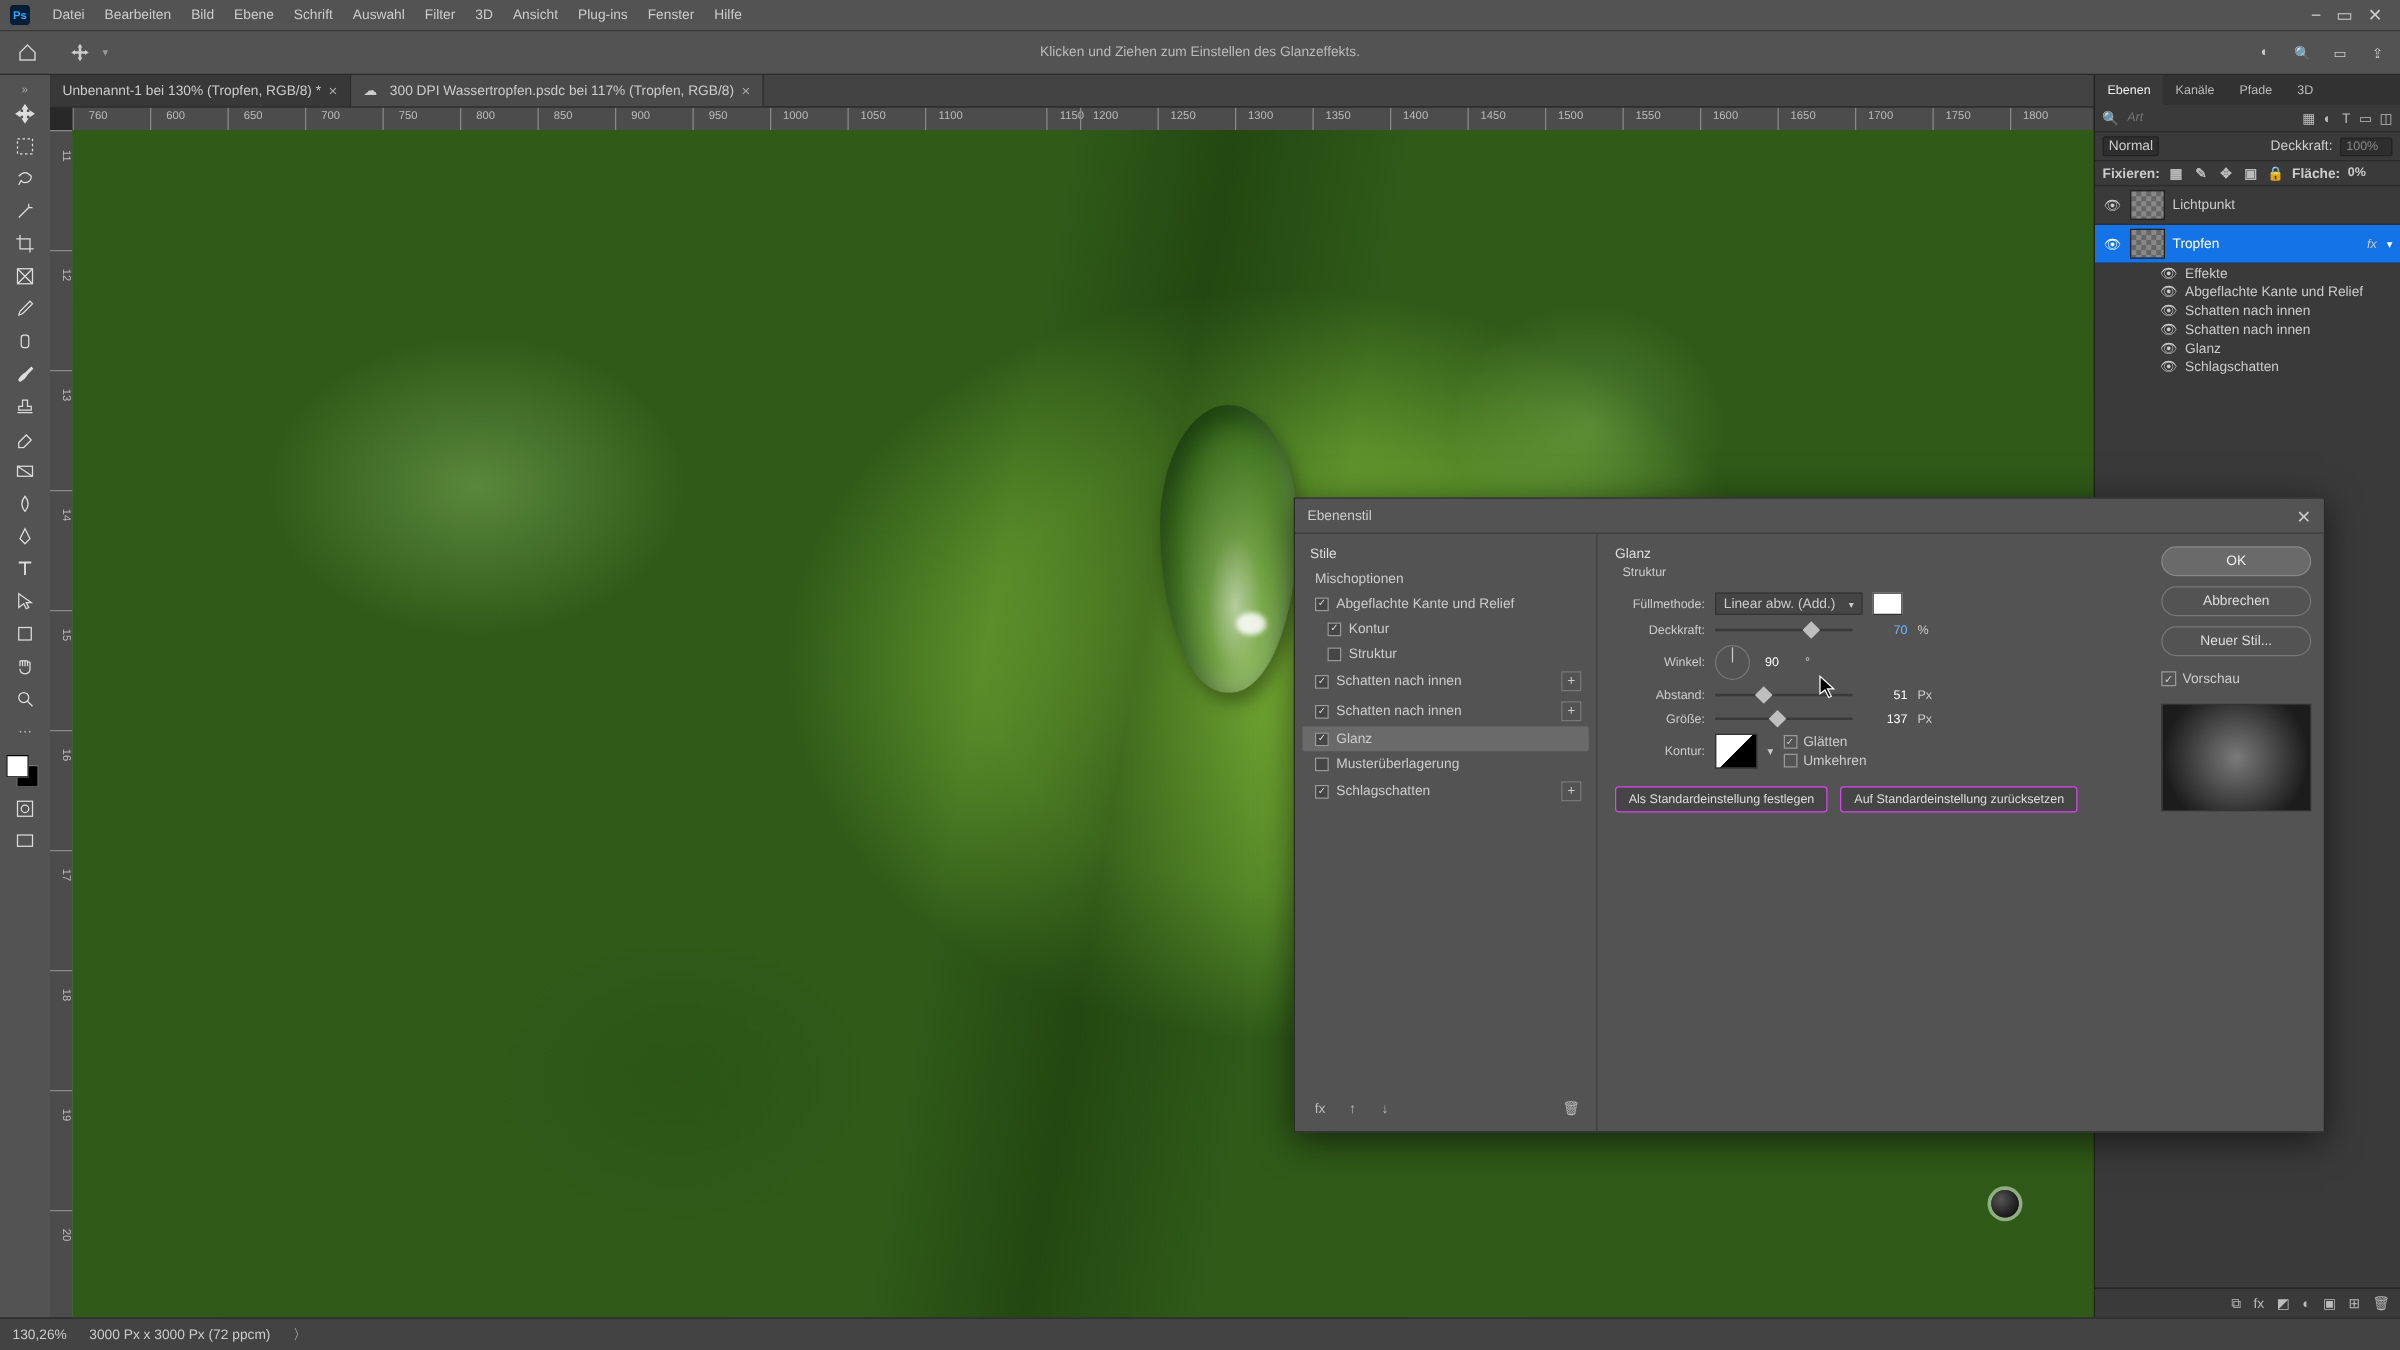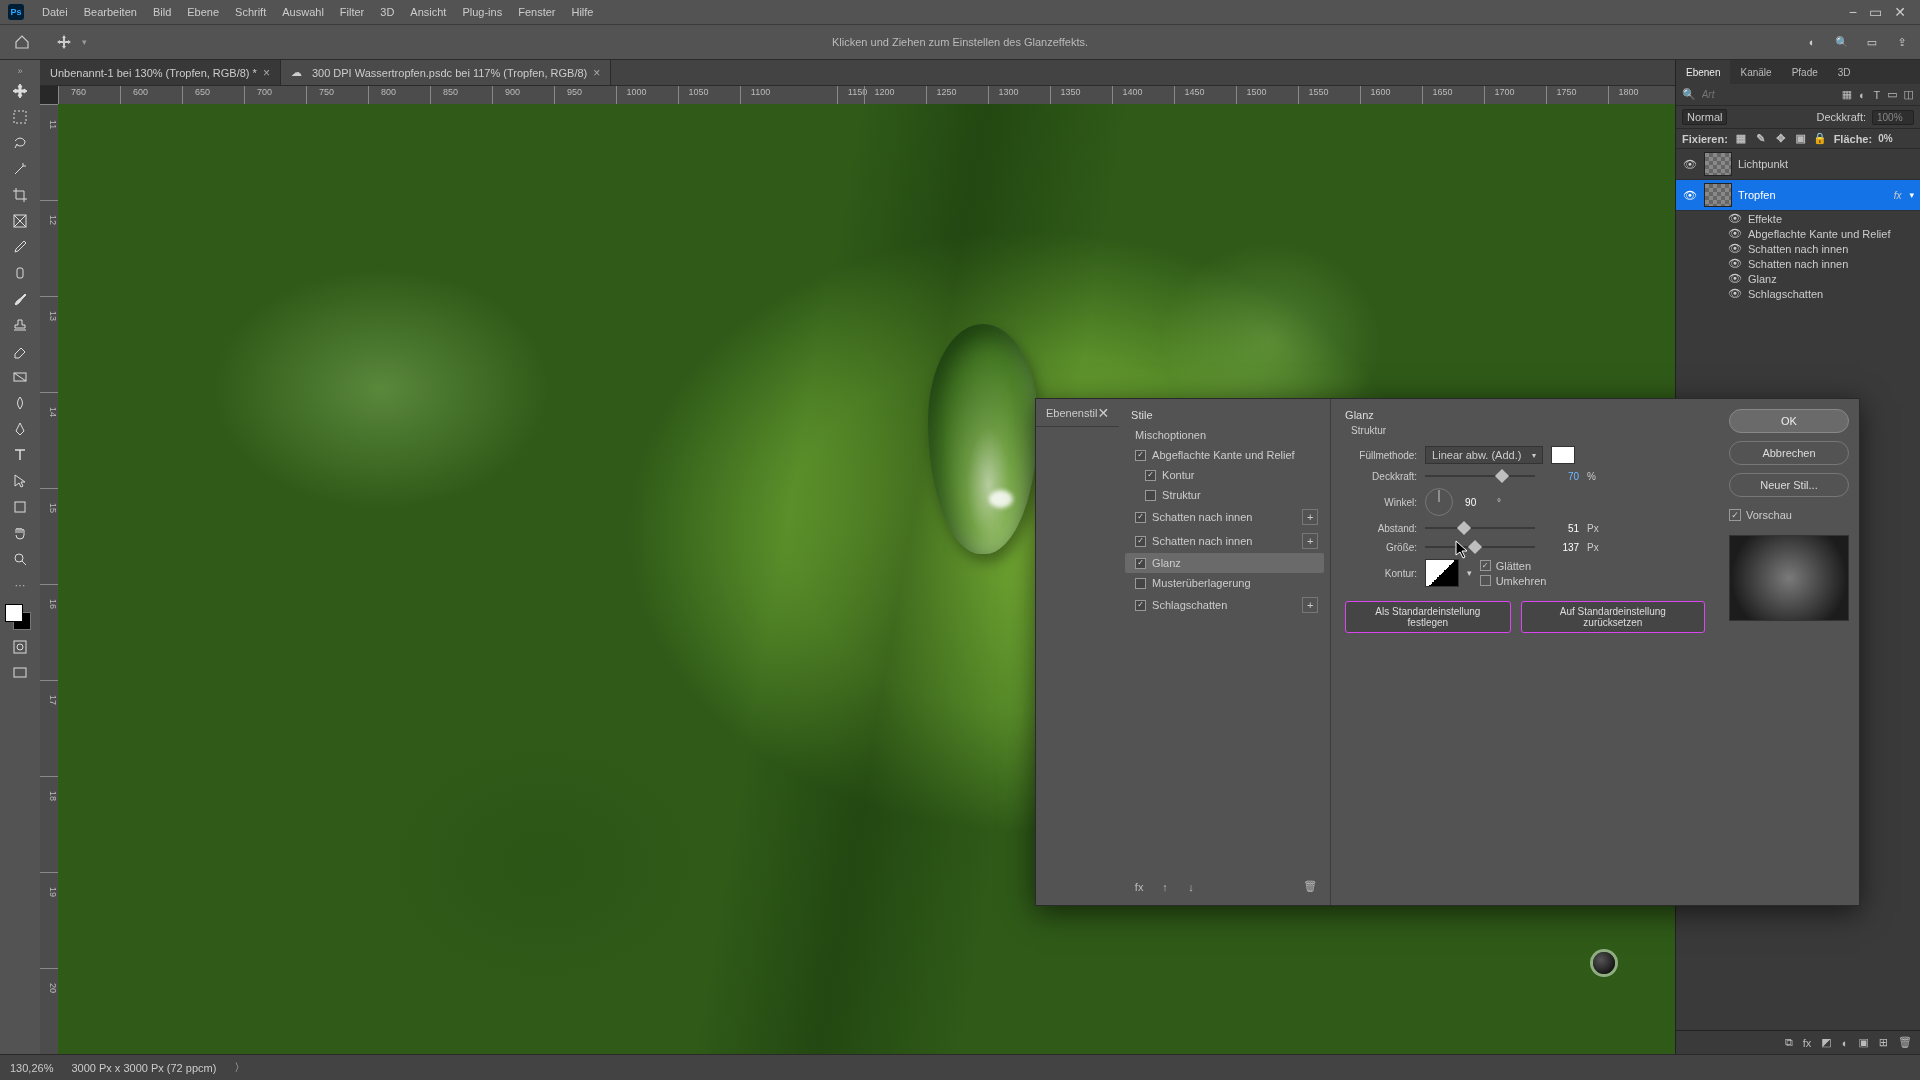--- a/index.html
+++ b/index.html
@@ -75,25 +75,25 @@
 .layer .eye { width:16px; text-align:center; }
 .layer .thumb { width:28px; height:24px; background: repeating-conic-gradient(#666 0 25%, #888 0 50%) 0 0/8px 8px; border:1px solid #222; }
 .layer .name { flex:1; font-size:11px; }
 .layer .fx { font-size:10px; font-style:italic; color:#ccc; padding-right:2px;}
 .sublayer { display:flex; align-items:center; padding:1px 6px 1px 52px; gap:6px; font-size:10px; color:#ccc;}
 .sublayer .eye { width:14px; text-align:center;}
 .panel-footer { height:24px; border-top:1px solid #222; display:flex; align-items:center; justify-content:flex-end; gap:10px; padding:0 8px;}
 .panel-footer .ic { color:#bbb; }
 
 
-.dialog { position:absolute; top:398px; left:1035px; width:825px; height:508px; background:#535353; border:1px solid #2a2a2a; box-shadow:0 6px 28px rgba(0,0,0,0.6); display:flex; }
+.dialog { position:absolute; top:398px; left:1035px; width:825px; height:508px; background:#535353; border:1px solid #2a2a2a; box-shadow:0 6px 28px rgba(0,0,0,0.6); display:flex; flex-direction:column; }
 .dialog-titlebar { height:28px; background:#535353; display:flex; align-items:center; padding:0 10px; border-bottom:1px solid #3c3c3c;}
 .dialog-titlebar .close { margin-left:auto; font-size:14px; color:#ccc; }
 .dialog-body { flex:1; display:flex; }
-.dlg-left { width:212px; border-right:1px solid #3c3c3c; display:flex; flex-direction:column; padding:6px; }
+.dlg-left { width:242px; border-right:1px solid #3c3c3c; display:flex; flex-direction:column; padding:6px; }
 .dlg-left .hdr { padding:4px 6px; font-size:11px; color:#ddd; }
 .dlg-left .item { padding:4px 6px 4px 10px; font-size:11px; display:flex; align-items:center; gap:6px; border-radius:2px; position:relative;}
 .dlg-left .item.sub { padding-left:20px; }
 .dlg-left .item.sel { background:#6a6a6a; }
 .dlg-left .item .cb { width:11px; height:11px; border:1px solid #999; background:#454545; display:flex; align-items:center; justify-content:center; font-size:8px;}
 .dlg-left .item .cb.on::after{content:"✓"; color:#ddd; font-size:8px; line-height:8px;}
 .dlg-left .item .plus { margin-left:auto; width:16px; height:16px; border:1px solid #777; display:flex; align-items:center; justify-content:center; font-size:11px; color:#ccc;}
 .dlg-left-footer { margin-top:auto; display:flex; align-items:center; gap:10px; padding:6px;}
 .dlg-left-footer .ic{ color:#bbb; width:16px; text-align:center;}
 .dlg-left-footer .trash{ margin-left:auto; }

